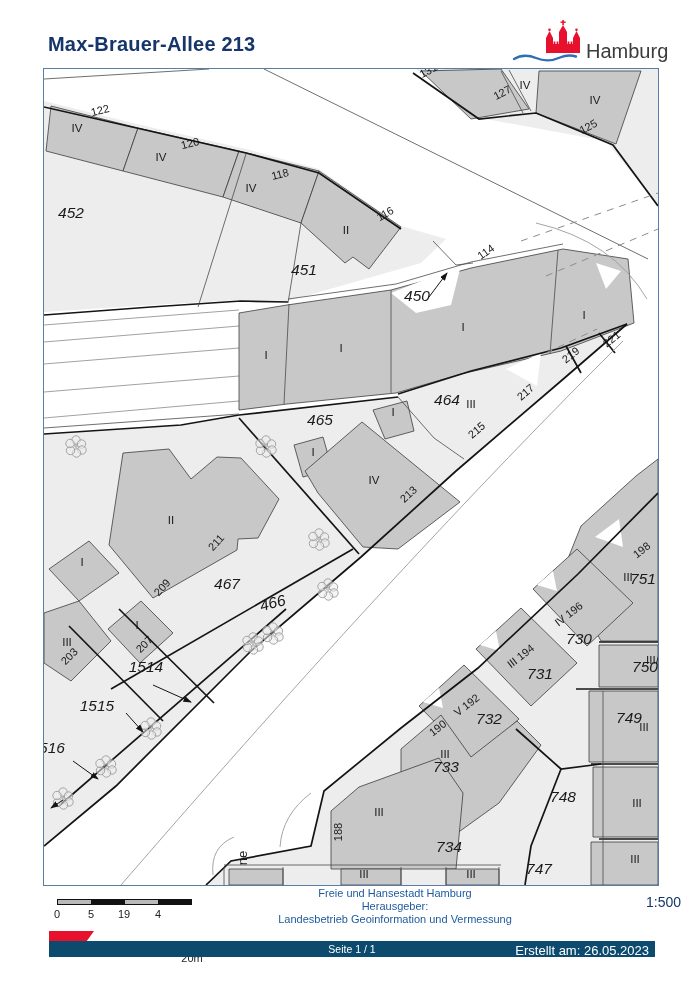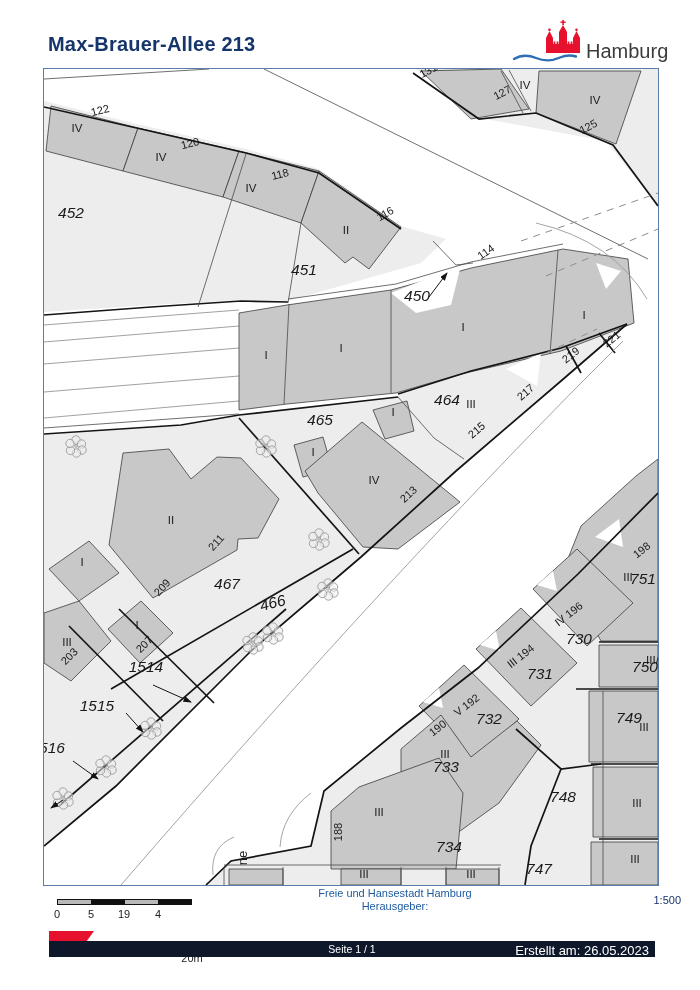--- a/index.html
+++ b/index.html
@@ -17,23 +17,23 @@
   
   #scalebar{position:absolute;left:57px;top:899px;width:135px;height:6px;
             border:1px solid #111;display:flex;box-sizing:border-box;}
   #scalebar div{flex:1;height:100%;}
   .sb-a{background:#b9b9b9;} .sb-b{background:#111;}
   #sb-labels{position:absolute;left:40px;top:908px;width:170px;height:14px;
              font-size:11px;color:#222;}
   #sb-labels span{position:absolute;top:0;transform:translateX(-50%);}
   #publisher{position:absolute;left:245px;top:887px;width:300px;text-align:center;
              font-size:11px;line-height:13px;color:#1c5a9e;}
-  #ratio{position:absolute;right:55px;top:894px;font-size:11px;color:#15356b;}
+  #ratio{position:absolute;right:55px;top:894px;font-size:14px;color:#15356b;}
   
-  #bar{position:absolute;left:49px;top:941px;width:606px;height:16px;background:#0f172a;}
+  #bar{position:absolute;left:49px;top:941px;width:606px;height:16px;background:#0c4a6e;}
   #bar-red{position:absolute;left:49px;top:931px;width:45px;height:10px;background:#e8112d;
            clip-path:polygon(0 0,100% 0,84% 100%,0 100%);}
   #bar-page{position:absolute;left:0;top:2px;width:100%;text-align:center;
             font-size:10.5px;color:#fff;}
   #bar-date{position:absolute;right:6px;top:2px;font-size:13px;color:#fff;}
 </style>
 </head>
 <body>
 
 <div id="page">
@@ -360,20 +360,21 @@
       <span style="left: 17px;">0</span>
       <span style="left: 51px;">5</span>
       <span style="left: 84px;">19</span>
       <span style="left: 118px;">4</span>
       <span style="left: 152px; margin-top: 44px;">20m</span>
     </div>
 
   <div id="publisher">
     <div>Freie und Hansestadt Hamburg</div>
     <div>Herausgeber:</div>
+    <div>Landesbetrieb Geoinformation und Vermessung</div>
   </div>
 
   <div id="ratio">1:500</div>
 
   <div id="bar-red"></div>
   <div id="bar">
     <div id="bar-page">Seite 1 / 1</div>
     <div id="bar-date">Erstellt am: 26.05.2023</div>
   </div>
 

